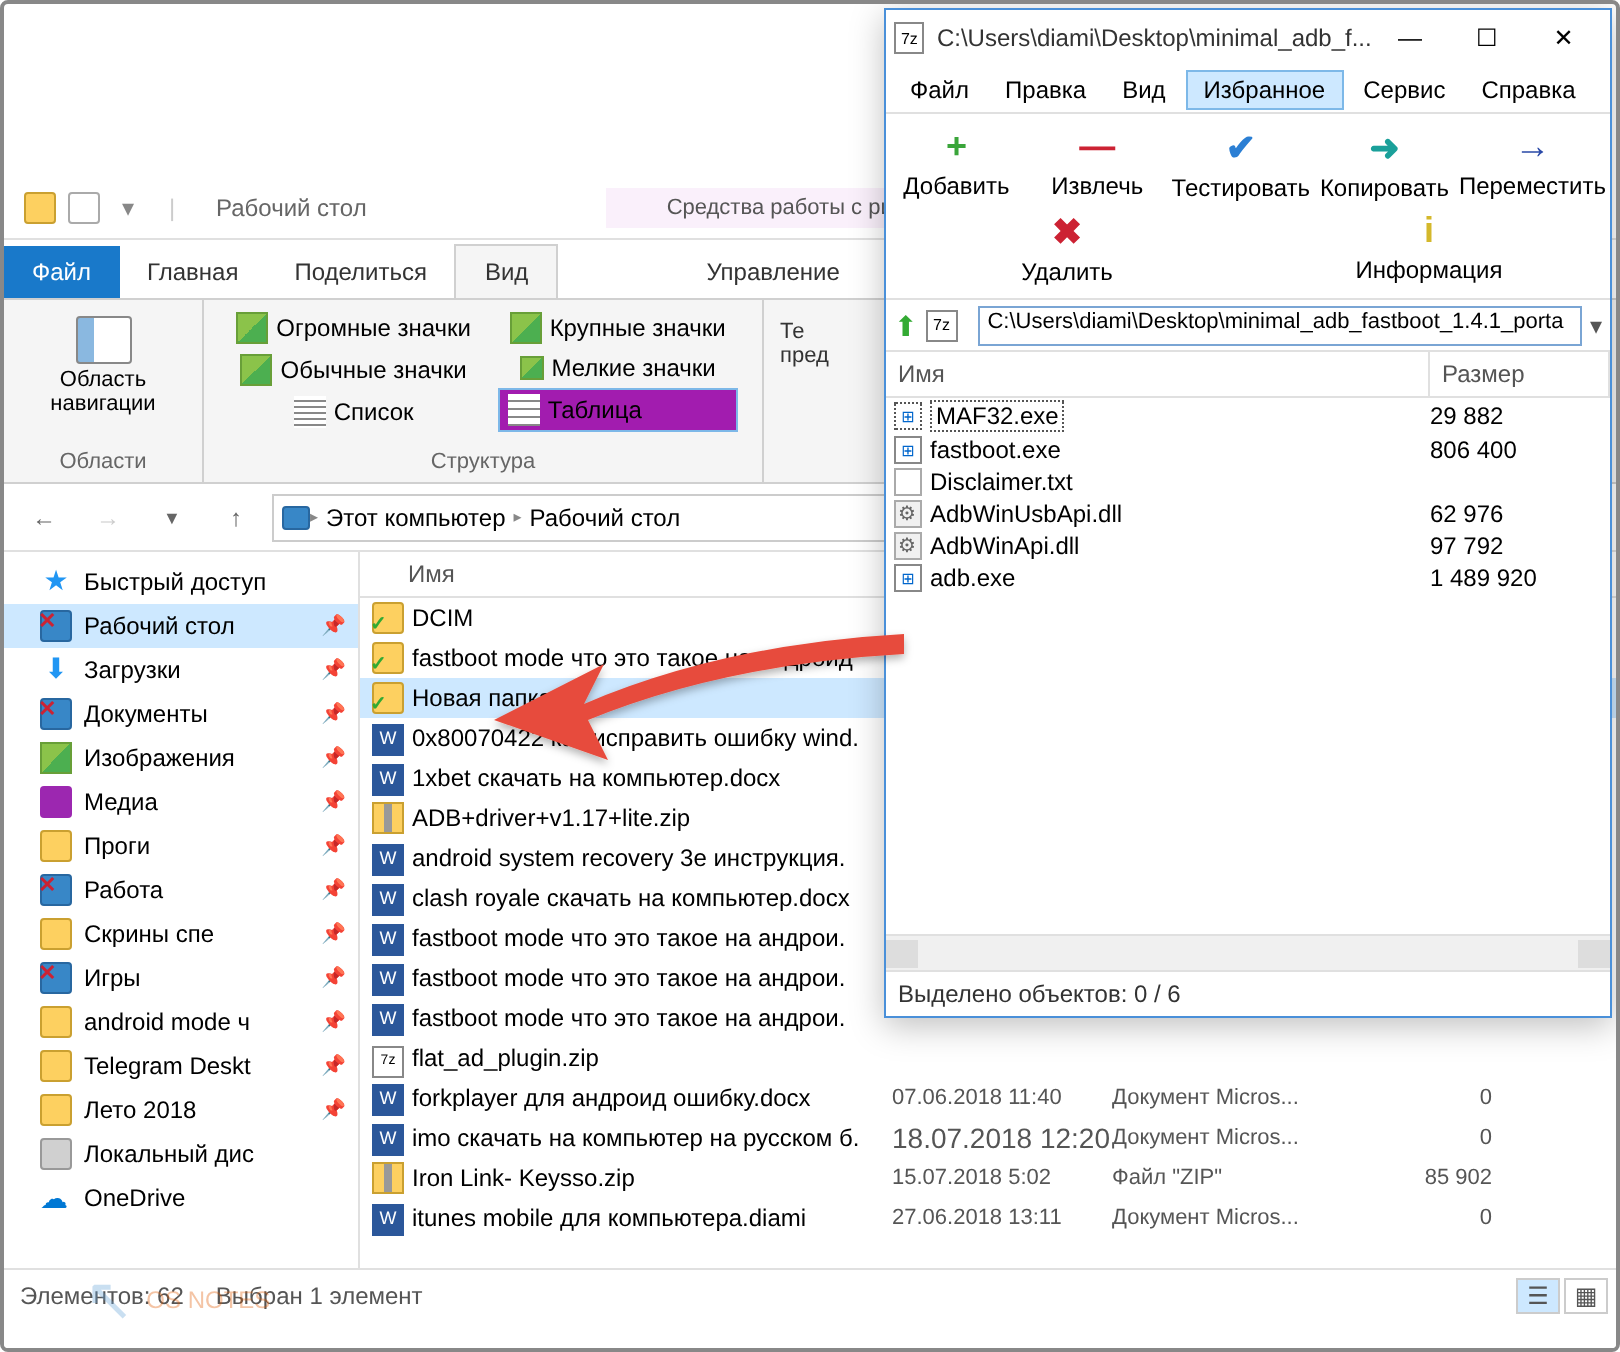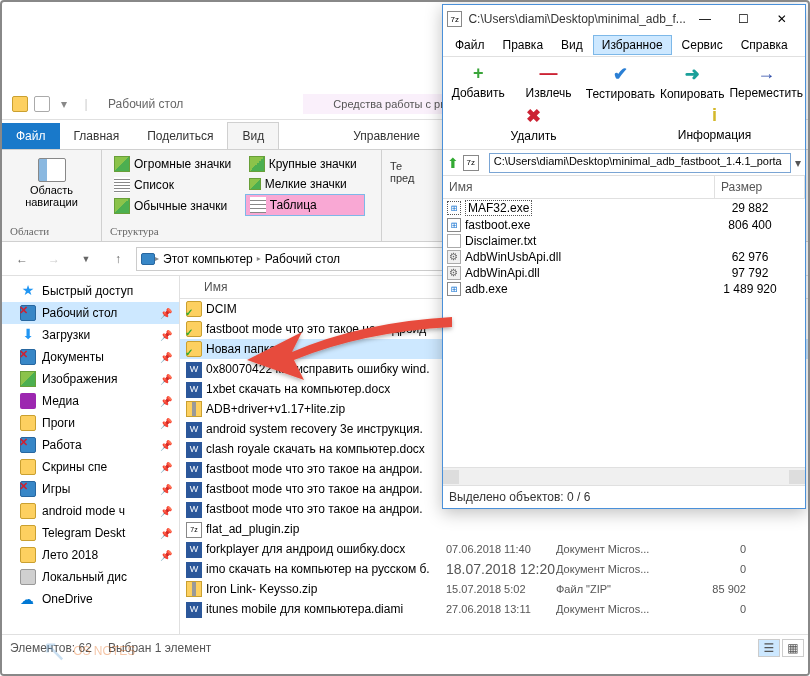--- a/index.html
+++ b/index.html
@@ -10,25 +10,25 @@
 .explorer-titlebar { height: 32px; background: #fff; border-bottom: 1px solid #e0e0e0; display: flex; align-items: center; padding: 0 4px; }
 .explorer-qat { display: flex; gap: 2px; margin-left: 4px; }
 .qat-icon { width: 20px; height: 20px; display: inline-flex; align-items: center; justify-content: center; }
 .explorer-title { margin-left: 12px; color: #666; }
 .explorer-ribbon-tabs { height: 30px; display: flex; align-items: flex-end; border-bottom: 1px solid #d0d0d0; background: #fff; }
 .ribbon-tab { padding: 6px 14px; cursor: pointer; color: #333; }
 .ribbon-tab.file { background: #1979ca; color: #fff; }
 .ribbon-tab.active { background: #f5f5f5; border: 1px solid #d0d0d0; border-bottom: none; }
 .explorer-ribbon { height: 92px; background: #f5f5f5; border-bottom: 1px solid #d0d0d0; display: flex; }
 .ribbon-section { border-right: 1px solid #d0d0d0; padding: 4px 8px; display: flex; flex-direction: column; }
-.ribbon-section-label { color: #666; font-size: 11px; margin-top: auto; font-family: Liberation Serif, serif; }
+.ribbon-section-label { text-align: center; color: #666; font-size: 11px; margin-top: auto; }
 .ribbon-big-btn { display: flex; flex-direction: column; align-items: center; justify-content: center; gap: 2px; padding: 4px 8px; cursor: pointer; }
 .ribbon-item { display: flex; align-items: center; gap: 4px; padding: 2px 4px; cursor: pointer; font-size: 11px; }
-.ribbon-item.checked { background: #f9a8d4; border: 1px solid #7db8e8; }
-.ribbon-grid { display: flex; flex-direction: column; flex-wrap: wrap; height: 70px; gap: 1px; }
+.ribbon-item.checked { background: #a21caf; border: 1px solid #7db8e8; }
+.ribbon-grid { display: flex; flex-direction: column; flex-wrap: wrap; height: 70px; gap: 1px; align-items: center; }
 .explorer-nav { height: 34px; display: flex; align-items: center; padding: 4px 6px; gap: 4px; border-bottom: 1px solid #e0e0e0; }
 .nav-btn { width: 28px; height: 24px; display: flex; align-items: center; justify-content: center; color: #666; cursor: pointer; }
 .breadcrumb { flex: 1; height: 24px; border: 1px solid #ccc; background: #fff; display: flex; align-items: center; padding: 0 4px; }
 .bc-part { padding: 0 4px; cursor: pointer; }
 .bc-sep { color: #888; font-size: 8px; }
 .explorer-body { display: flex; height: 358px; }
 .sidebar { width: 178px; border-right: 1px solid #e0e0e0; overflow: hidden; padding: 4px 0; }
 .sidebar-item { padding: 3px 6px 3px 18px; display: flex; align-items: center; gap: 6px; cursor: pointer; white-space: nowrap; overflow: hidden; }
 .sidebar-item.selected { background: #cde8ff; }
 .pin { color: #7aa5d4; margin-left: auto; font-size: 10px; }
@@ -59,21 +59,21 @@
 .sz-path { height: 26px; display: flex; align-items: center; padding: 0 4px; gap: 4px; border-bottom: 1px solid #e0e0e0; }
 .sz-pathbox { flex: 1; height: 20px; border: 1px solid #7aa5d4; padding: 1px 4px; white-space: nowrap; overflow: hidden; font-size: 11px; }
 .sz-list { }
 .sz-list-header { display: flex; border-bottom: 1px solid #e0e0e0; }
 .sz-col { padding: 4px 6px; border-right: 1px solid #e0e0e0; color: #555; }
 .sz-col-name { flex: 1; }
 .sz-col-size { width: 90px; text-align: left; }
 .sz-row { display: flex; align-items: center; padding: 1px 0; cursor: pointer; }
 .sz-row-name { flex: 1; display: flex; align-items: center; padding-left: 4px; overflow: hidden; }
 .sz-row-name.sel span { border: 1px dotted #555; padding: 0 2px; }
-.sz-row-size { width: 90px; text-align: center; padding-right: 20px; }
+.sz-row-size { width: 90px; text-align: left; padding-right: 20px; }
 .sz-exe-icon { width: 14px; height: 14px; background: #fff; border: 1px solid #888; margin-right: 4px; display: inline-flex; align-items: center; justify-content: center; font-size: 8px; color: #06c; flex-shrink:0;}
 .sz-blank { height: 170px; }
 .sz-scroll { height: 18px; border-top: 1px solid #e0e0e0; position: relative; background: #f0f0f0; }
 .sz-scroll::before, .sz-scroll::after { content: ""; position: absolute; top: 2px; width: 16px; height: 14px; background: #ddd; }
 .sz-scroll::before { left: 0; } .sz-scroll::after { right: 0; }
 .sz-status { padding: 4px 6px; border-top: 1px solid #e0e0e0; color: #333; }
 
 
 .arrow-overlay { position: absolute; left: 240px; top: 300px; z-index: 20; pointer-events: none; }
 
@@ -136,26 +136,26 @@
       </div>
       <div class="ribbon-section-label">Области</div>
     </div>
     <div class="ribbon-section" style="width:280px">
       <div class="ribbon-grid">
         <div class="ribbon-item">
             <span class="ic ic-img"></span>
             <span>Огромные значки</span>
           </div>
         <div class="ribbon-item">
+            <span class="ic ic-img"></span>
+            <span>Обычные значки</span>
+          </div>
+        <div class="ribbon-item">
             <span class="ic" style="background:repeating-linear-gradient(#fff,#fff 2px,#888 2px,#888 3px)"></span>
             <span>Список</span>
-          </div>
-        <div class="ribbon-item">
-            <span class="ic ic-img"></span>
-            <span>Обычные значки</span>
           </div>
         <div class="ribbon-item">
             <span class="ic ic-img"></span>
             <span>Крупные значки</span>
           </div>
         <div class="ribbon-item">
             <span class="ic ic-img" style="width:12px;height:12px"></span>
             <span>Мелкие значки</span>
           </div>
         <div class="ribbon-item checked" style="width:120px">

